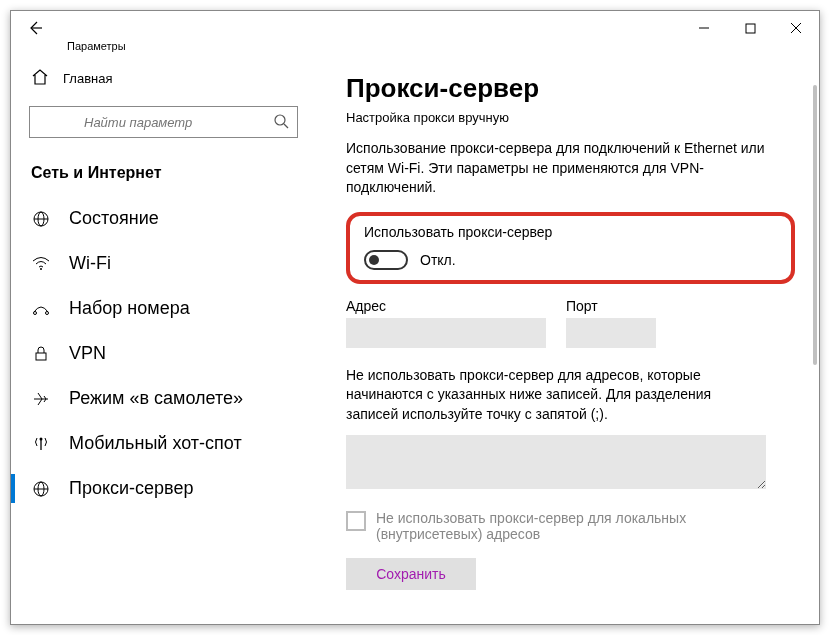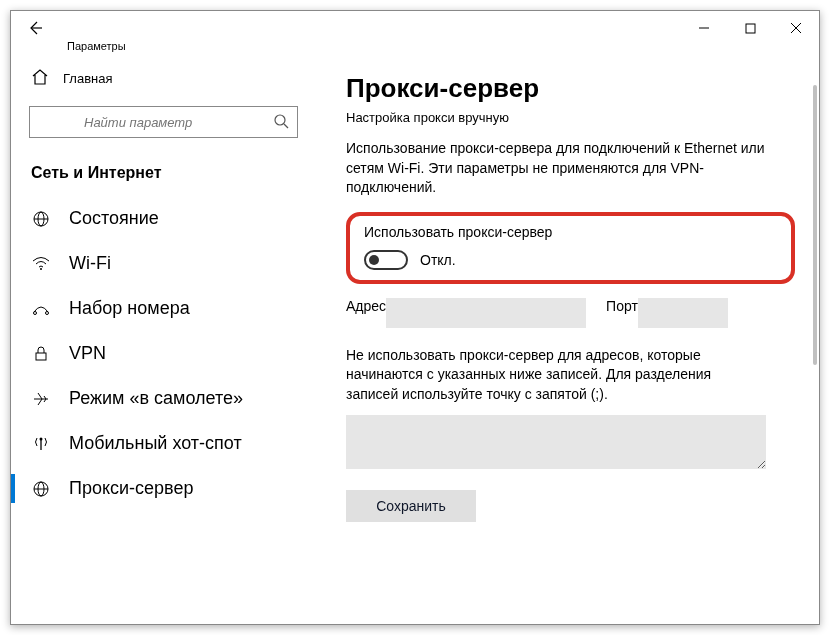--- a/index.html
+++ b/index.html
@@ -180,21 +180,21 @@
     margin-left: 12px;
     font-size: 14px;
   }
   .field-row {
     display: flex;
     gap: 20px;
     margin-bottom: 18px;
   }
   .field {
     display: flex;
-    flex-direction: row;
+    flex-direction: column;
   }
   .field-label {
     font-size: 14px;
     margin-bottom: 4px;
   }
   .field-input {
     height: 30px;
     background: #e6e6e6;
     border: none;
   }
@@ -226,21 +226,21 @@
     width: 20px;
     height: 20px;
     border: 2px solid #bbb;
     flex-shrink: 0;
     margin-top: 1px;
   }
   .save-btn {
     width: 130px;
     height: 32px;
     background: #e0e0e0;
-    color: #0f172a;
+    color: #a21caf;
     border: none;
     font-size: 14px;
     text-align: center;
     line-height: 32px;
   }
   .scrollbar {
     position: absolute;
     right: 2px;
     top: 40px;
     width: 4px;
@@ -404,18 +404,22 @@
         </div>
         <div class="field port">
           <span class="field-label">Порт</span>
           <input class="field-input" disabled="" style="">
         </div>
       </div>
 
       <div class="except-text">Не использовать прокси-сервер для адресов, которые начинаются с указанных ниже записей. Для разделения записей используйте точку с запятой (;).</div>
       <textarea class="except-box" disabled="" style=""></textarea>
 
+      <div class="checkbox-row">
+        <div class="checkbox"></div>
+        <span>Не использовать прокси-сервер для локальных (внутрисетевых) адресов</span>
+      </div>
 
       <div class="save-btn">Сохранить</div>
     </div>
 
   </div>
 </div>
 
 </body></html>

